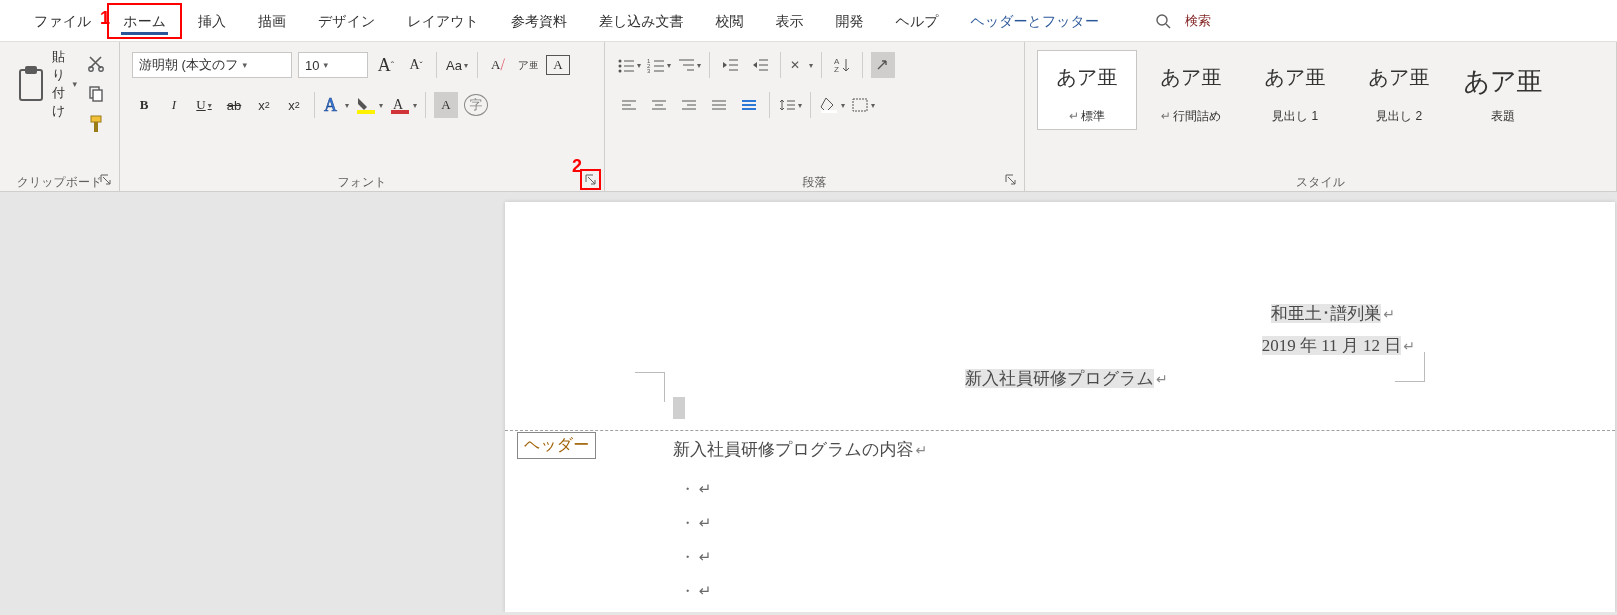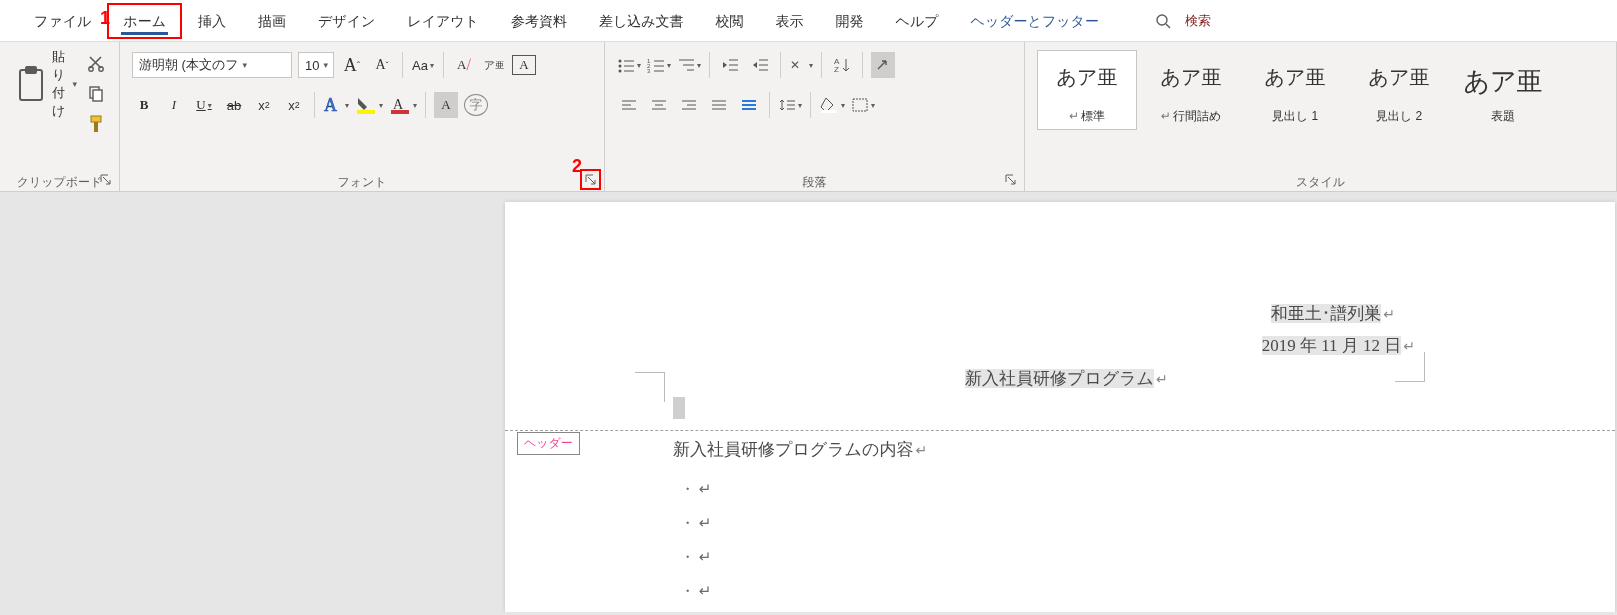--- a/index.html
+++ b/index.html
@@ -121,21 +121,21 @@
   .font-select, .size-select {
     display: flex;
     align-items: center;
     background: #fff;
     border: 1px solid #c8c6c4;
     height: 26px;
     padding: 0 4px 0 6px;
     gap: 4px;
   }
   .font-select { width: 160px; }
-  .size-select { width: 36px; }
+  .size-select { width: 70px; }
   .chev { font-size: 9px; color: #605e5c; }
   .ctrl {
     display: flex;
     align-items: center;
     justify-content: center;
     min-width: 24px;
     height: 26px;
     cursor: pointer;
     position: relative;
   }
@@ -186,23 +186,23 @@
     position: absolute;
     left: 0; right: 0;
     top: 228px;
     border-top: 1px dashed #a0a0a0;
   }
   .hdr-tag {
     position: absolute;
     left: 12px; top: 230px;
     background: #fff;
     border: 1px solid #888;
-    font-size: 12px;
+    font-size: 16px;
     padding: 2px 6px;
-    color: #ec4899;
+    color: #a16207;
   }
   .doc-text {
     position: absolute;
     font-family: "Yu Mincho","MS Mincho",serif;
     font-size: 17px;
     color: #4a4a4a;
     white-space: nowrap;
   }
   .sel { background: #e5e5e5; }
   .para-mark::after { content: "↵"; color: #888; font-size: 14px; margin-left: 2px; }

